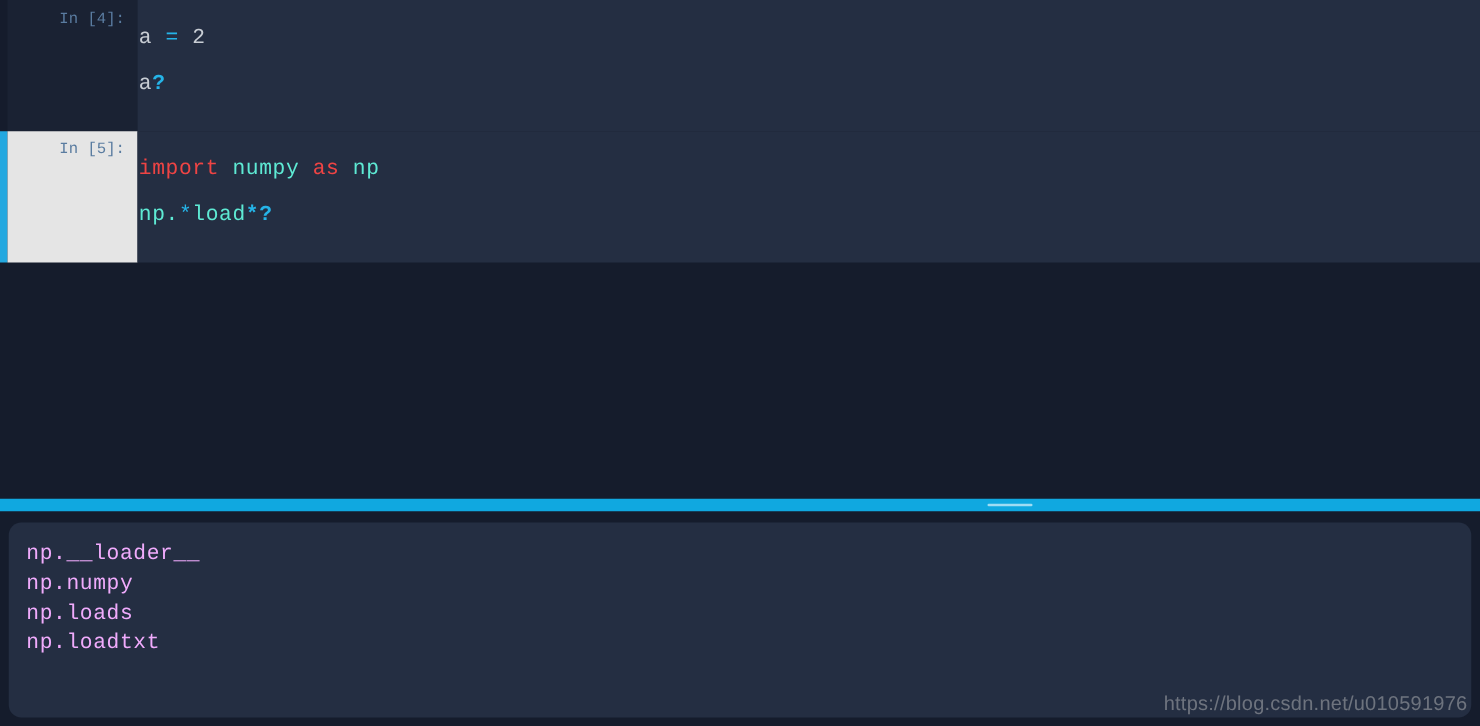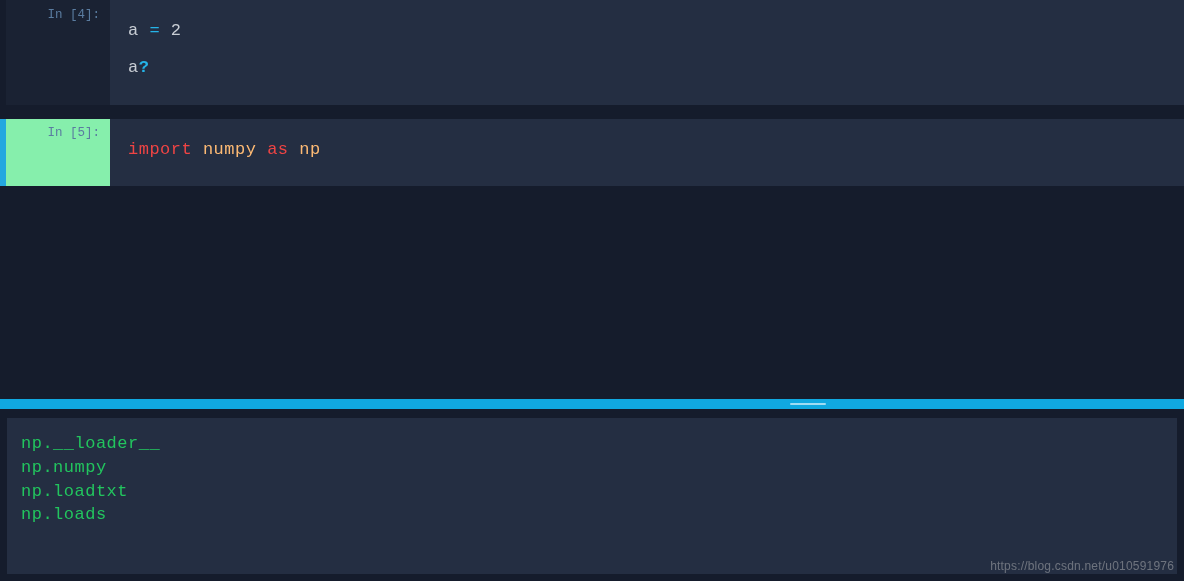--- a/index.html
+++ b/index.html
@@ -11,54 +11,53 @@
     width: 1184px;
     height: 581px;
     overflow: hidden;
     position: relative;
   }
   .notebook-area {
     padding-top: 0;
   }
   .cell {
     position: relative;
-    margin-bottom: 14px;
     display: flex;
   }
   .select-bar {
     width: 6px;
     background: #23a8e0;
     flex-shrink: 0;
   }
   .select-bar.hidden { background: transparent; }
   .prompt-area {
     width: 104px;
     flex-shrink: 0;
-    background: #86efac;
+    background: #e5e5e5;
     padding-top: 7px;
     padding-right: 10px;
     text-align: right;
     font-size: 12.5px;
     color: #5a7ca0;
   }
   .prompt-area.top { padding-top: 8px; }
   .code-area {
     flex: 1;
     background: #242e42;
-    padding: 12px 18px 18px 18px;
+    padding: 12px 18px 18px 1px;
     line-height: 2.2;
     font-size: 17px;
     letter-spacing: 0.5px;
   }
   .cell:first-child .prompt-area { background: #1a2233; }
   .tok-var { color: #c8cdd4; }
   .tok-op { color: #25b4e8; }
   .tok-num { color: #c8cdd4; }
   .tok-keyword { color: #ef4444; }
-  .tok-name { color: #fdba74; }
+  .tok-name { color: #5eead4; }
   .tok-star { color: #25b4e8; }
   .tok-q { color: #25b4e8; font-weight: bold; }
   .divider {
     position: absolute;
     left: 0; right: 0;
     top: 399px;
     height: 10px;
     background: #10a8e0;
     cursor: row-resize;
   }
@@ -75,29 +74,30 @@
     position: absolute;
     left: 7px;
     right: 7px;
     top: 418px;
     bottom: 7px;
     background: #242e42;
     padding: 14px 14px;
     font-size: 17px;
     line-height: 1.4;
     letter-spacing: 0.5px;
-    color: #22c55e;
+    color: #f0abfc;
+    border-radius: 10px;
   }
   .output-line { white-space: pre; }
   .watermark {
     position: absolute;
     right: 10px;
     bottom: 8px;
     font-family: Arial, sans-serif;
-    font-size: 12px;
+    font-size: 16px;
     color: rgba(200,200,200,0.45);
     letter-spacing: 0.2px;
     text-align: right;
   }
 </style>
 </head>
 <body>
 
 <div class="notebook-area">
 
@@ -117,29 +117,32 @@
     </div>
   </div>
 
   <div class="cell">
     <div class="select-bar"></div>
     <div class="prompt-area">In [5]:</div>
     <div class="code-area">
       <div>
         <span class="tok-keyword">import</span><span class="tok-name"> numpy </span><span class="tok-keyword">as</span><span class="tok-name"> np</span>
       </div>
+      <div>
+        <span class="tok-name">np.</span><span class="tok-star">*</span><span class="tok-name">load</span><span class="tok-q">*?</span>
+      </div>
     </div>
   </div>
 
 </div>
 
 <div class="divider">
   <div class="divider-handle"></div>
 </div>
 
 <div class="output-panel">
   <div class="output-line">np.__loader__</div>
   <div class="output-line">np.numpy</div>
+  <div class="output-line">np.loads</div>
   <div class="output-line">np.loadtxt</div>
-  <div class="output-line">np.loads</div>
 </div>
 
 <div class="watermark">https://blog.csdn.net/u010591976</div>
 
 </body></html>

